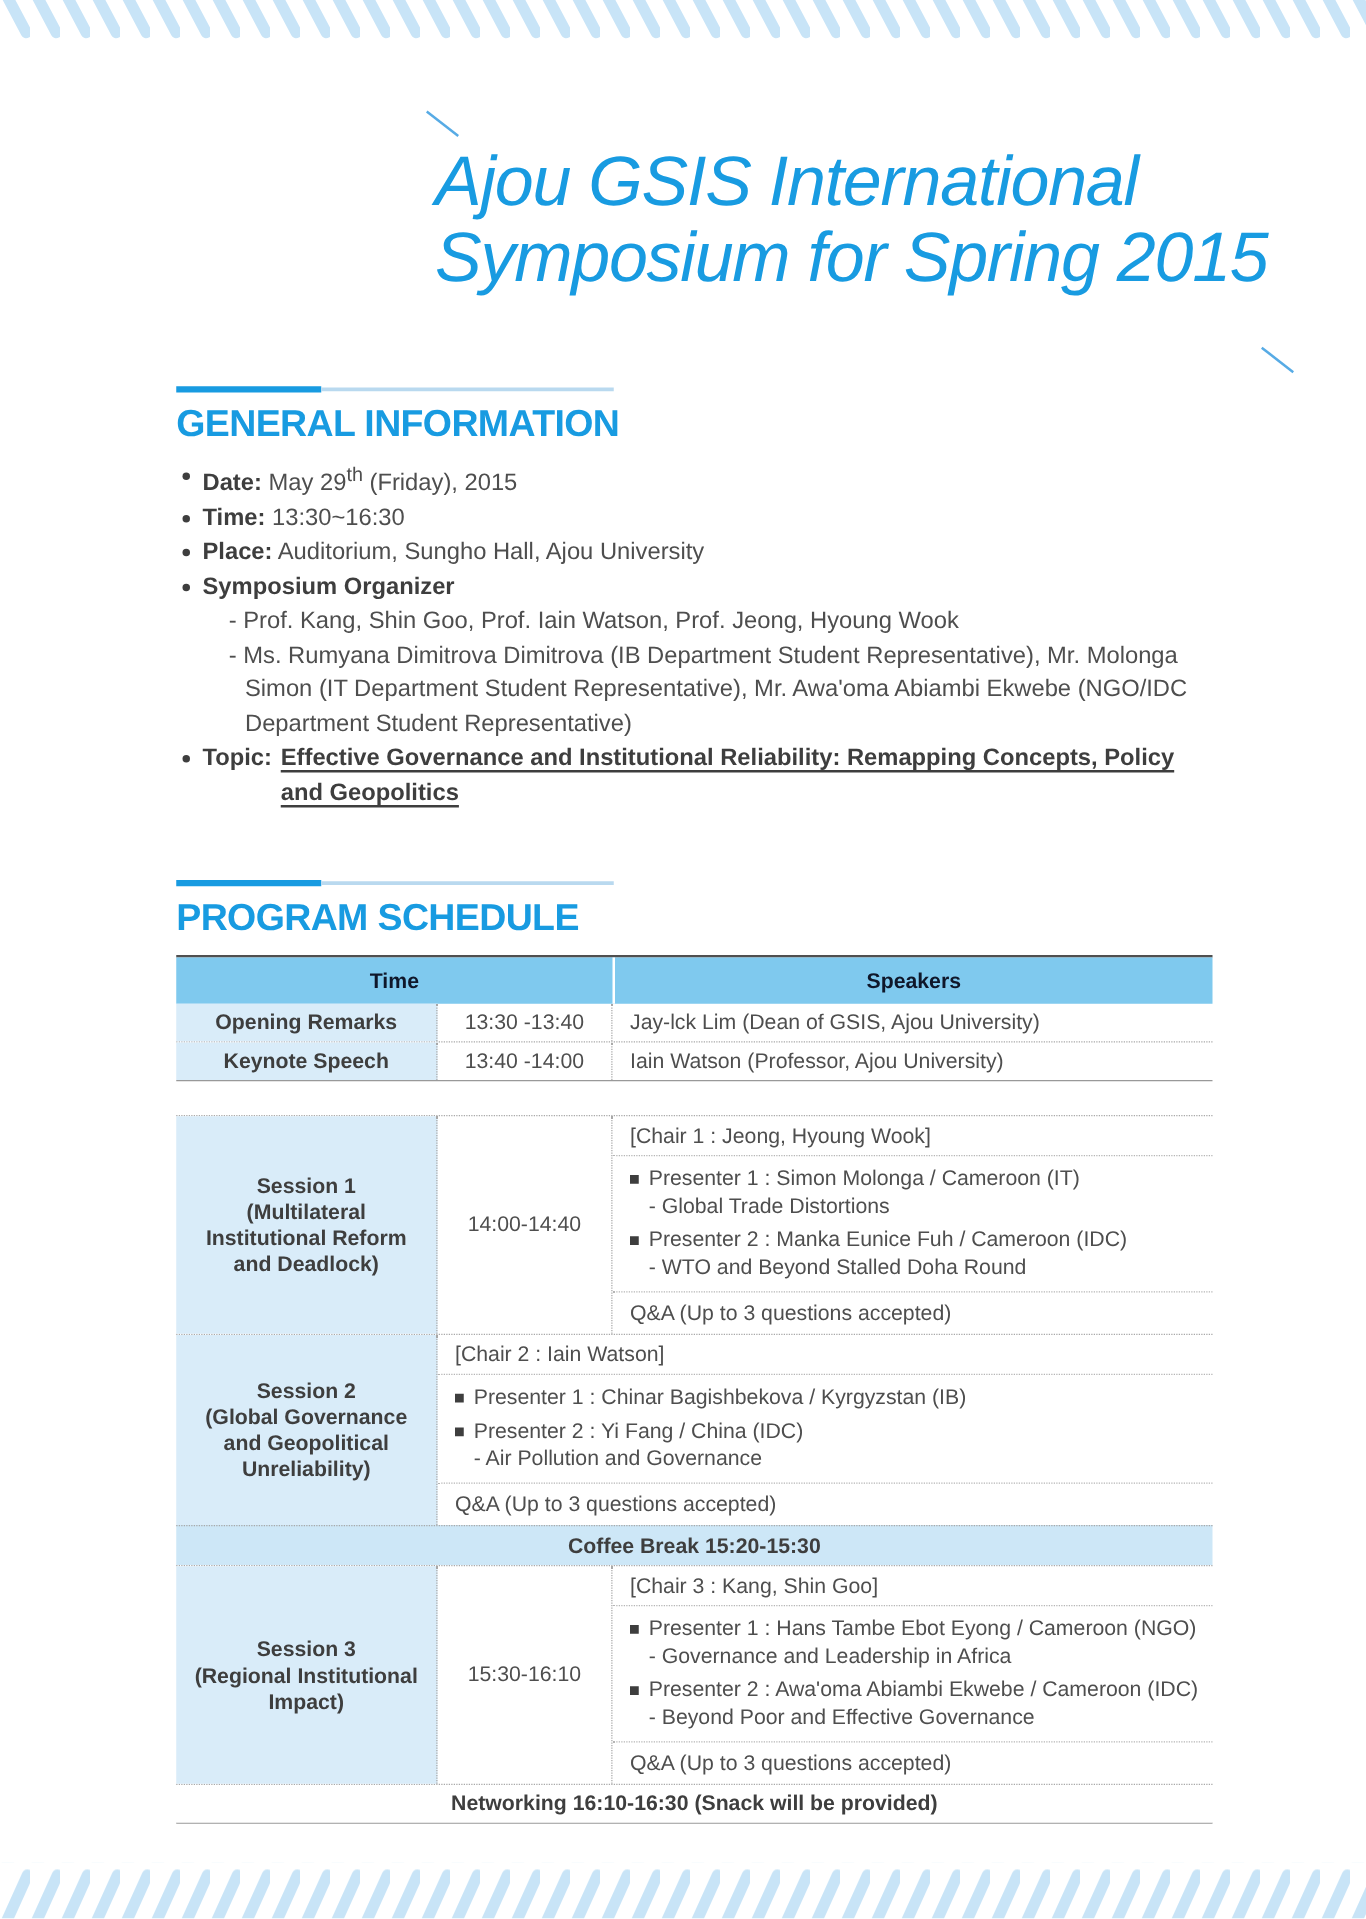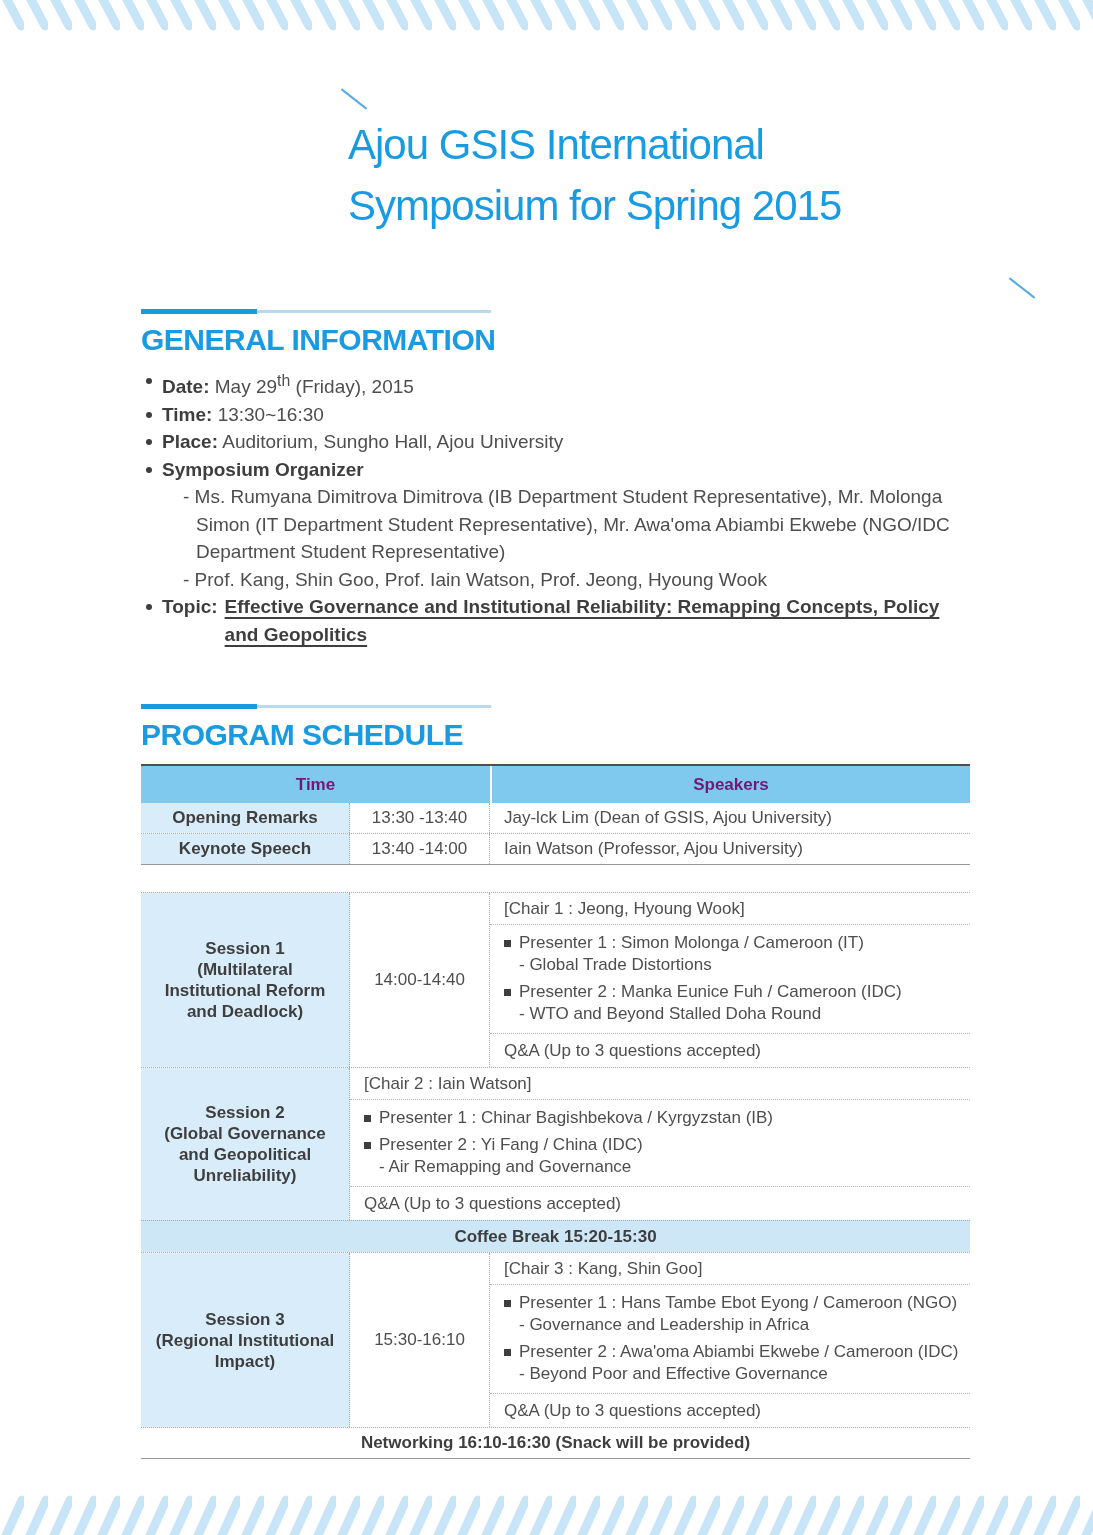--- a/index.html
+++ b/index.html
@@ -17,22 +17,22 @@
   .page{
     width:1093px;height:1535px;position:relative;overflow:hidden;background:#fff;
     font-family:"Liberation Sans",sans-serif;color:var(--txt);
   }
   .stripes{display:block;}
   .stripes-bottom{position:absolute;bottom:0;left:0;}
 
   
   .title-block{position:relative;margin:78px 0 0 348px;width:690px;}
   .page-title{
-    margin:0;font-size:42px;font-weight:400;letter-spacing:-1px;
-    line-height:61px;color:var(--accent);
+    margin:0;font-size:56px;font-weight:400;letter-spacing:-1px;
+    line-height:61px;color:var(--accent);font-style:italic;
   }
   .deco{position:absolute;width:32px;height:2px;background:#57ABE5;transform:rotate(38deg);}
   .deco-tl{left:-10px;top:-16px;}
   .deco-br{left:658px;top:173px;}
 
   
   .section{margin-left:141px;width:829px;}
   .section-gi{margin-top:73px;}
   .section-ps{margin-top:56px;}
   .section-rule{display:flex;align-items:center;width:350px;}
@@ -54,21 +54,21 @@
   .org-line{padding-left:34px;text-indent:-13px;}
   .topic-row{display:flex;}
   .topic-value{
     flex:1;margin-left:7px;font-weight:700;color:var(--txt-bold);
     text-decoration:underline;text-underline-offset:4px;text-decoration-thickness:1.5px;
   }
 
   
   .tbl{width:829px;font-size:17px;}
   .t1{margin-top:12px;border-top:2px solid #4F4F4F;border-bottom:1px solid #999;}
-  .t1-header{display:flex;background:var(--head-blue);height:37px;font-weight:700;color:#701a75;justify-content:center;}
+  .t1-header{display:flex;background:var(--head-blue);height:37px;font-weight:700;color:#0f172a;justify-content:center;}
   .hcol-time{width:349px;border-right:2px solid #fff;display:flex;align-items:center;justify-content:center;}
   .hcol-speakers{flex:1;display:flex;align-items:center;justify-content:center;}
   .t1-row{display:flex;min-height:30px;}
   .t1-row + .t1-row{border-top:1px dotted var(--dot-border);}
   .cell-label{
     width:209px;box-sizing:border-box;background:var(--cell-blue);font-weight:700;color:var(--txt-bold);
     display:flex;align-items:center;justify-content:center;text-align:center;
     border-right:1px dotted var(--dot-border);
   }
   .cell-time{
@@ -138,22 +138,22 @@
       <div class="info-row dot">
         <span class="blabel">Time:</span>
         <span>13:30~16:30</span>
       </div>
       <div class="info-row dot">
         <span class="blabel">Place:</span>
         <span>Auditorium, Sungho Hall, Ajou University</span>
       </div>
       <div class="info-row dot">
         <span class="blabel">Symposium Organizer</span>
+        <div class="org-line">- Prof. Kang, Shin Goo, Prof. Iain Watson, Prof. Jeong, Hyoung Wook</div>
         <div class="org-line">- Ms. Rumyana Dimitrova Dimitrova (IB Department Student Representative), Mr. Molonga Simon (IT Department Student Representative), Mr. Awa'oma Abiambi Ekwebe (NGO/IDC Department Student Representative)</div>
-        <div class="org-line">- Prof. Kang, Shin Goo, Prof. Iain Watson, Prof. Jeong, Hyoung Wook</div>
       </div>
       <div class="info-row dot topic-row">
         <span class="blabel">Topic:</span>
         <div class="topic-value">Effective Governance and Institutional Reliability: Remapping Concepts, Policy and Geopolitics</div>
       </div>
     </div>
   </div>
 
   <div class="section section-ps">
     <div class="section-rule">
@@ -221,21 +221,21 @@
               <div class="p-name">
                   <span class="sq-icon"></span>
                   <span>Presenter 1 : Chinar Bagishbekova / Kyrgyzstan (IB)</span>
                 </div>
             </div>
             <div class="presenter">
               <div class="p-name">
                   <span class="sq-icon"></span>
                   <span>Presenter 2 : Yi Fang / China (IDC)</span>
                 </div>
-              <div class="p-topic">- Air Remapping and Governance</div>
+              <div class="p-topic">- Air Pollution and Governance</div>
             </div>
           </div>
           <div class="sp-row row-qna">Q&amp;A (Up to 3 questions accepted)</div>
         </div>
       </div>
 
       <div class="break-row">Coffee Break 15:20-15:30</div>
 
       <div class="session">
         <div class="cell-label">

